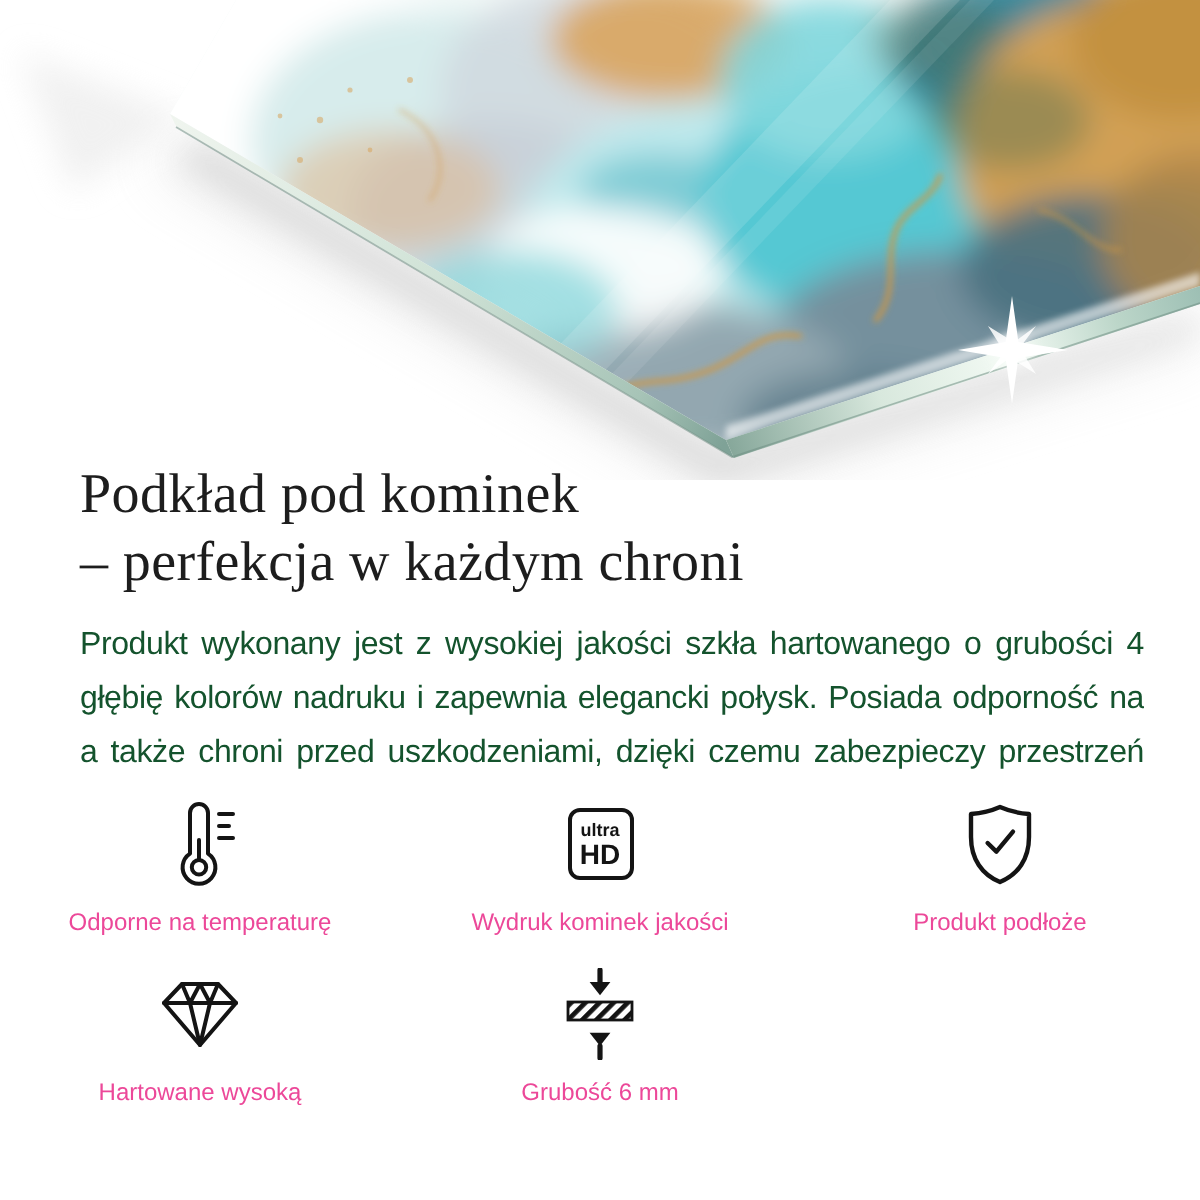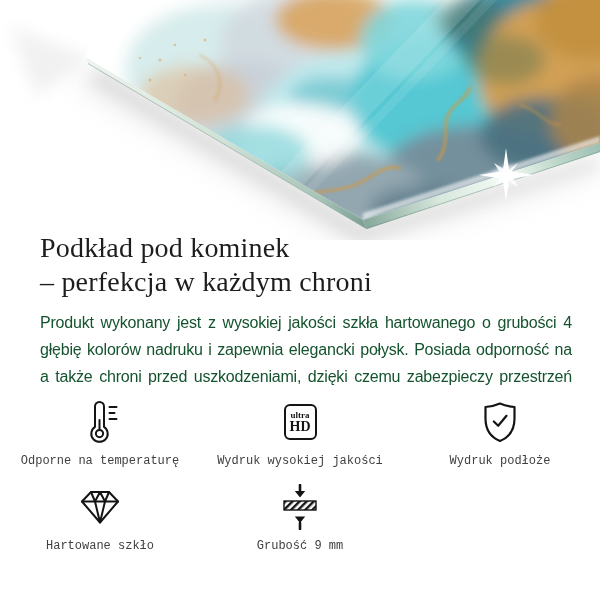--- a/index.html
+++ b/index.html
@@ -9,22 +9,22 @@
   .page-title{position:absolute;left:40px;top:231px;margin:0;
         font-family:"Liberation Serif",serif;font-weight:400;font-size:28px;
         line-height:34px;color:#1d1d1d;letter-spacing:0.2px;}
   .page-title span{display:block;}
   .description{position:absolute;left:40px;top:309px;width:532px;}
   .para-line{font-size:16px;line-height:27px;height:27px;overflow:hidden;
         text-align:justify;text-align-last:justify;color:#14532d;letter-spacing:-0.2px;}
   .features{position:absolute;left:0;top:398px;width:600px;display:grid;
         grid-template-columns:repeat(3,1fr);row-gap:14px;}
   .feature{display:flex;flex-direction:column;align-items:center;}
-  .icon-box{height:48px;display:flex;align-items:center;justify-content:flex-end;font-family:Liberation Serif, serif;}
-  .feature-label{margin-top:8px;font-size:12px;line-height:15px;color:#404040;font-family:Liberation Mono, monospace;}
+  .icon-box{height:48px;display:flex;align-items:center;justify-content:flex-end;}
+  .feature-label{margin-top:8px;font-size:12px;line-height:15px;color:#ec4899;}
   .uhd{width:33px;height:36px;border:2.5px solid #141414;border-radius:6px;
         display:flex;flex-direction:column;align-items:center;justify-content:center;
         box-sizing:border-box;background:#fff;}
   .uhd .u{font-size:9px;font-weight:700;line-height:10px;color:#141414;}
   .uhd .h{font-size:14px;font-weight:700;line-height:14px;color:#141414;}
   .edge-tri{width:40px;height:34px;clip-path:polygon(0 100%,100% 0,100% 100%);
         background:repeating-linear-gradient(135deg,#141414 0 4px,transparent 4px 9.5px);}
 </style>
 </head>
 <body>
@@ -156,58 +156,58 @@
       <div class="feature-label">Odporne na temperaturę</div>
     </div>
 
     <div class="feature">
       <div class="icon-box">
         <div class="uhd">
           <span class="u">ultra</span>
           <span class="h">HD</span>
         </div>
       </div>
-      <div class="feature-label">Wydruk wysokiej jakości</div>
+      <div class="feature-label">Wydruk kominek jakości</div>
     </div>
 
     <div class="feature">
       <div class="icon-box">
         <svg width="44" height="44" viewBox="0 0 44 44" fill="none" stroke="#141414" stroke-width="2.2" stroke-linecap="round" stroke-linejoin="round">
           <path d="M22,3.5 C26.5,5.5 31.5,6.6 36.5,7 V18.5 C36.5,29.5 31,37.3 22,41 C13,37.3 7.5,29.5 7.5,18.5 V7 C12.5,6.6 17.5,5.5 22,3.5 Z"></path>
           <path d="M15.8,21.5 L20.2,25.8 L28.5,15.8"></path>
         </svg>
       </div>
-      <div class="feature-label">Wydruk podłoże</div>
+      <div class="feature-label">Produkt podłoże</div>
     </div>
 
     <div class="feature">
       <div class="icon-box">
         <svg width="44" height="38" viewBox="0 0 44 38" fill="none" stroke="#141414" stroke-width="2" stroke-linecap="round" stroke-linejoin="round">
           <path d="M13,4 H31 L40,13.5 L22,34.5 L4,13.5 Z"></path>
           <path d="M4,13.5 H40"></path>
           <path d="M13,4 L17,13.5 L22,4 L27,13.5 L31,4"></path>
           <path d="M17,13.5 L22,34.5 M27,13.5 L22,34.5"></path>
         </svg>
       </div>
-      <div class="feature-label">Hartowane szkło</div>
+      <div class="feature-label">Hartowane wysoką</div>
     </div>
 
 
     <div class="feature">
       <div class="icon-box">
         <svg width="40" height="46" viewBox="0 0 40 46">
           <defs>
             <pattern id="hatchBar" width="5" height="5" patternUnits="userSpaceOnUse" patternTransform="rotate(45 0 0)">
               <rect x="0" y="0" width="2.4" height="5" fill="#141414"></rect>
             </pattern>
           </defs>
           <path d="M20,1 V7" stroke="#141414" stroke-width="2.6" stroke-linecap="round"></path>
           <path d="M14.8,7 H25.2 L20,13.6 Z" fill="#141414"></path>
           <rect x="4" y="17" width="32" height="9" fill="url(#hatchBar)" stroke="#141414" stroke-width="1.4"></rect>
           <path d="M20,45 V39" stroke="#141414" stroke-width="2.6" stroke-linecap="round"></path>
           <path d="M14.8,39 H25.2 L20,32.4 Z" fill="#141414" transform="rotate(180 20 35.7)"></path>
         </svg>
       </div>
-      <div class="feature-label">Grubość 9 mm</div>
+      <div class="feature-label">Grubość 6 mm</div>
     </div>
 
   </div>
 </div>
 
 </body></html>

